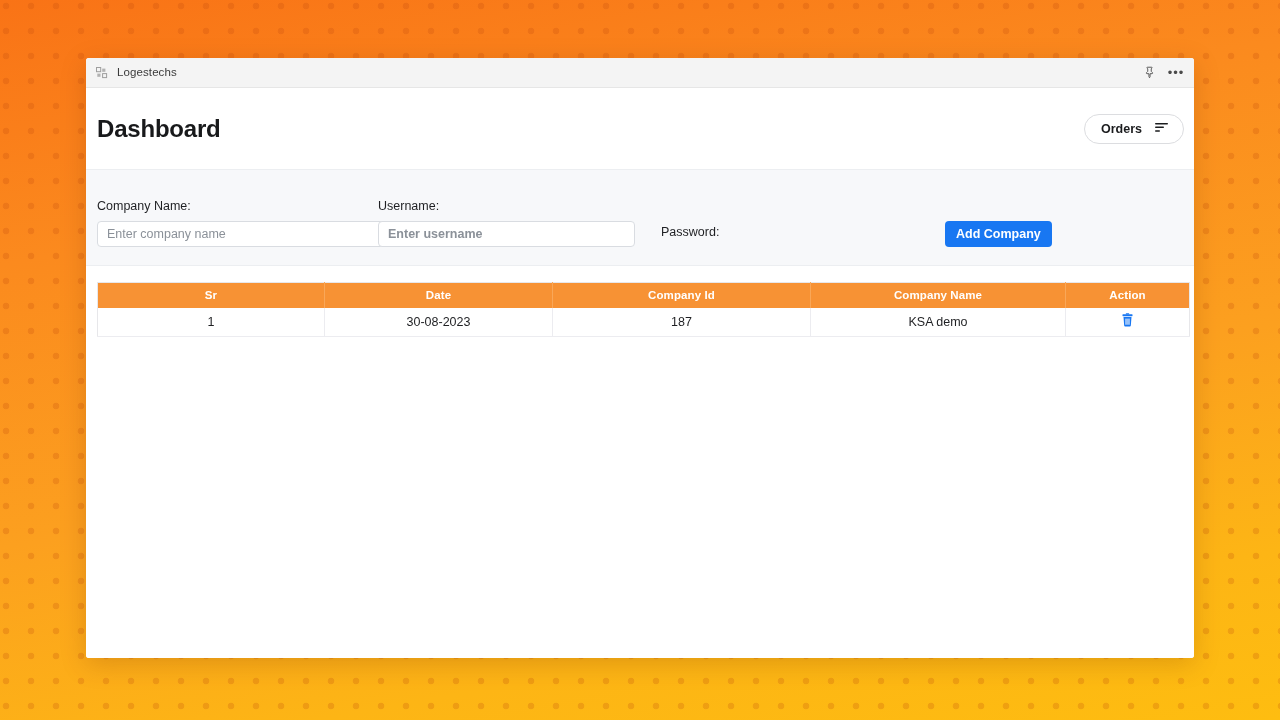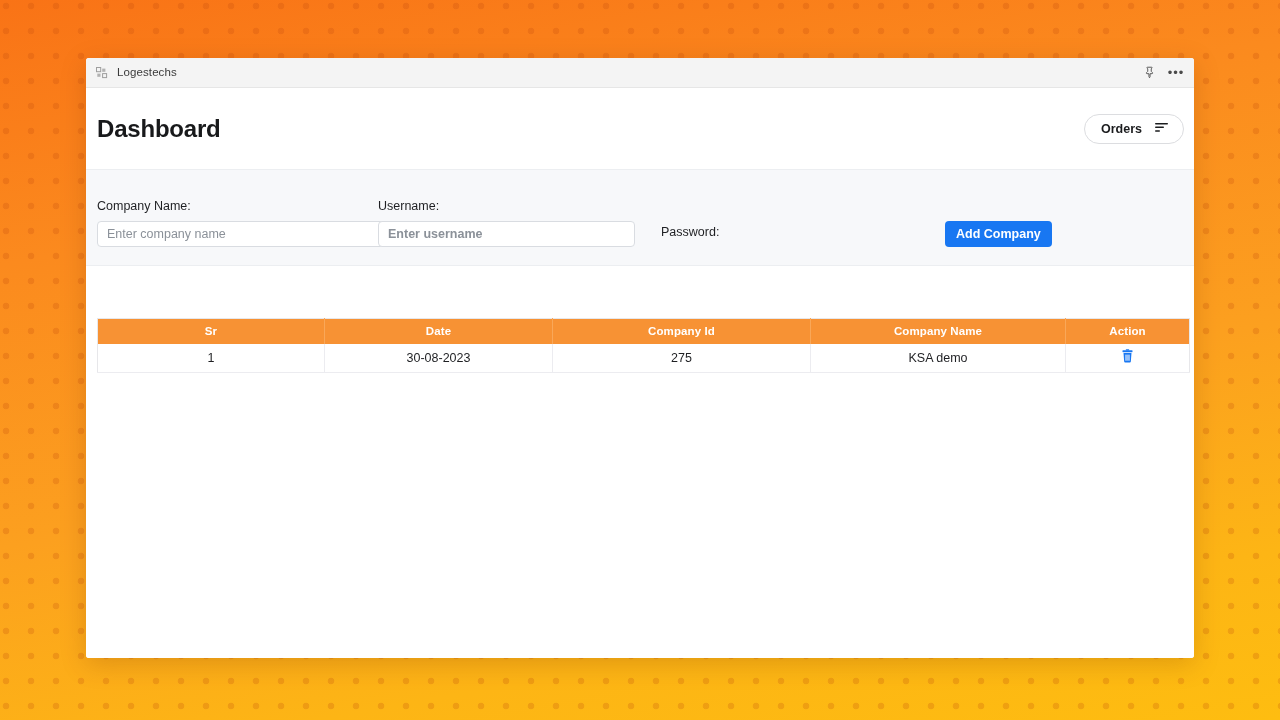--- a/index.html
+++ b/index.html
@@ -170,21 +170,20 @@
   .table-wrap {
     padding: 16px 11px 0 11px;
     flex: 1 1 auto;
     min-height: 0;
   }
   table {
     width: 100%;
     border-collapse: collapse;
     table-layout: fixed;
     border: 1px solid #e7e7ea;
-    margin-top: 36px;
   }
   thead th {
     background: #f79234;
     color: #ffffff;
     font-size: 11.5px;
     font-weight: bold;
     height: 25px;
     text-align: center;
     border-right: 1px solid #f9a758;
     letter-spacing: .1px;
@@ -291,21 +290,21 @@
             <th>Date</th>
             <th>Company Id</th>
             <th>Company Name</th>
             <th>Action</th>
           </tr>
         </thead>
         <tbody>
           <tr>
             <td>1</td>
             <td>30-08-2023</td>
-            <td>275</td>
+            <td>187</td>
             <td>KSA demo</td>
             <td>
               <button class="del-btn">
                 <svg width="13" height="14" viewBox="0 0 14 15" aria-hidden="true">
                   <rect x="1.6" y="1.4" width="10.8" height="2.0" rx=".5" fill="#1877f2"></rect>
                   <rect x="5.2" y="0.1" width="3.6" height="1.5" rx=".5" fill="#1877f2"></rect>
                   <path d="M2.7 4.2h8.6l-.72 9.3a1.1 1.1 0 0 1-1.1 1.0H4.52a1.1 1.1 0 0 1-1.1-1.0L2.7 4.2z" fill="#1877f2"></path>
                   <rect x="4.4" y="6.0" width="5.2" height="6.6" fill="#ffffff" opacity=".55"></rect>
                 </svg>
               </button>

